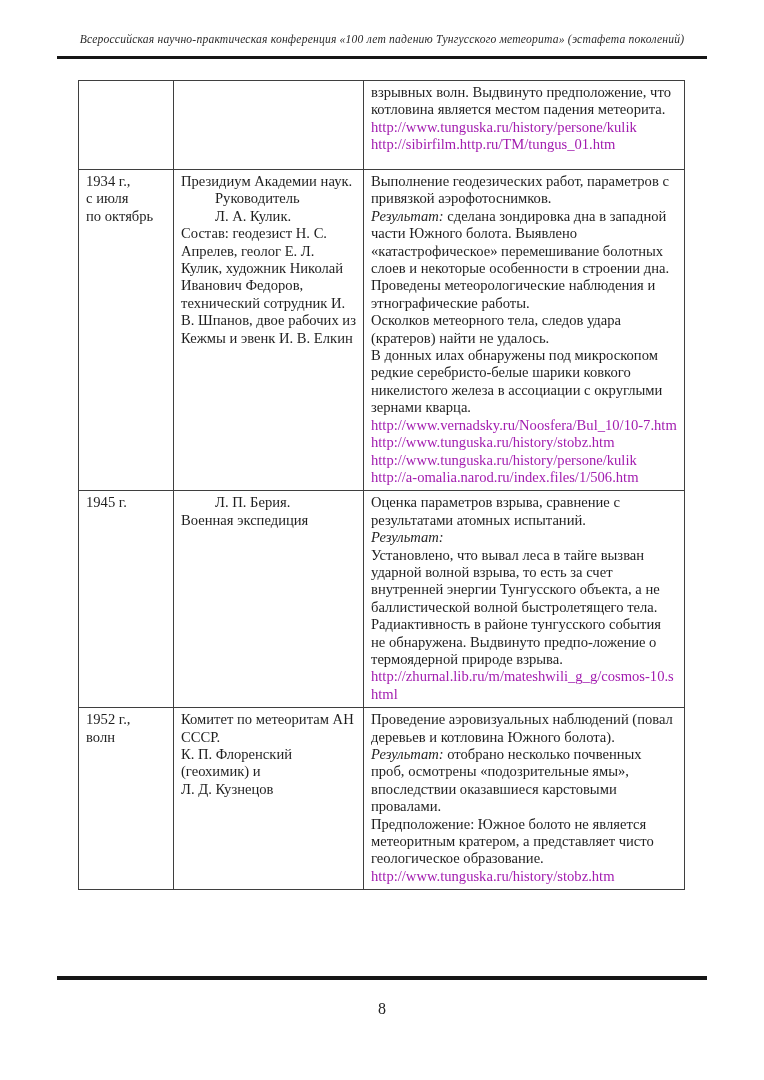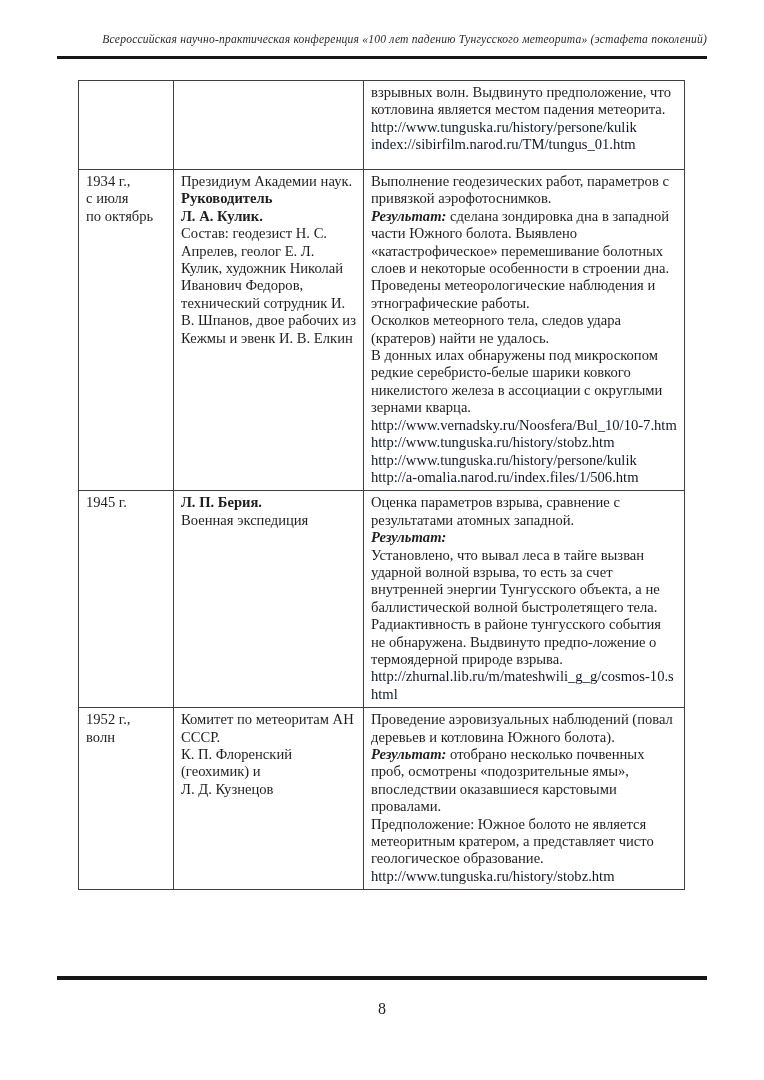--- a/index.html
+++ b/index.html
@@ -7,21 +7,21 @@
   body {
     width: 764px; height: 1080px;
     position: relative;
     font-family: "Liberation Serif", "DejaVu Serif", serif;
     color: #1f1f1f;
     overflow: hidden;
   }
   .running-header {
     position: absolute;
     top: 33px; left: 57px; width: 650px;
-    text-align: right;
+    text-align: center;
     font-style: italic;
     font-size: 11.6px;
     letter-spacing: 0.2px;
     color: #2a2a2a;
     white-space: nowrap;
   }
   .header-rule {
     position: absolute;
     top: 56px; left: 57px; width: 650px;
     height: 3px;
@@ -39,24 +39,24 @@
   }
   .doc-table td {
     border: 1px solid #3f3f3f;
     vertical-align: top;
     padding: 3px 6px 4px 7px;
   }
   .col-date { width: 95px; }
   .col-team { width: 190px; }
   .col-desc { width: 321px; }
   .para { margin: 0; }
-  .run-b  { font-weight: bold; }
-  .run-bi { font-weight: bold; font-style: italic; }
+  .run-b  { font-weight: normal; margin-left: 34px; }
+  .run-bi { font-weight: normal; font-style: italic; }
   a.doc-link {
-    color: #0f172a;
+    color: #a21caf;
     text-decoration: none;
     word-break: break-all;
     cursor: pointer;
   }
   .row-first td { height: 89px; }
   .footer-rule {
     position: absolute;
     top: 976px; left: 57px; width: 650px;
     height: 2px;
     border-top: 2px solid #161616;
@@ -83,21 +83,21 @@
     <col class="col-team">
     <col class="col-desc">
   </colgroup>
   <tbody id="table-body">
       <tr class="row-first">
         <td></td>
         <td></td>
         <td>
           <div class="para"><span>взрывных волн. Выдвинуто предположение, что котловина является местом падения метеорита.</span></div>
           <div class="para"><a class="doc-link">http://www.tunguska.ru/history/persone/kulik</a></div>
-          <div class="para"><a class="doc-link">index://sibirfilm.narod.ru/TM/tungus_01.htm</a></div>
+          <div class="para"><a class="doc-link">http://sibirfilm.http.ru/TM/tungus_01.htm</a></div>
         </td>
       </tr>
       <tr>
         <td>
           <div class="para">1934 г.,</div>
           <div class="para">с июля</div>
           <div class="para">по октябрь</div>
         </td>
         <td>
           <div class="para"><span>Президиум Академии наук.</span></div>
@@ -118,21 +118,21 @@
       </tr>
       <tr>
         <td>
           <div class="para">1945 г.</div>
         </td>
         <td>
           <div class="para"><span class="run-b">Л. П. Берия.</span></div>
           <div class="para"><span>Военная экспедиция</span></div>
         </td>
         <td>
-          <div class="para"><span>Оценка параметров взрыва, сравнение с результатами атомных западной.</span></div>
+          <div class="para"><span>Оценка параметров взрыва, сравнение с результатами атомных испытаний.</span></div>
           <div class="para"><span class="run-bi">Результат:</span></div>
           <div class="para"><span>Установлено, что вывал леса в тайге вызван ударной волной взрыва, то есть за счет внутренней энергии Тунгусского объекта, а не баллистической волной быстролетящего тела. Радиактивность в районе тунгусского события не обнаружена. Выдвинуто предпо-ложение о термоядерной природе взрыва.</span></div>
           <div class="para"><a class="doc-link">http://zhurnal.lib.ru/m/mateshwili_g_g/cosmos-10.shtml</a></div>
         </td>
       </tr>
       <tr>
         <td>
           <div class="para">1952 г.,</div>
           <div class="para">волн</div>
         </td>

